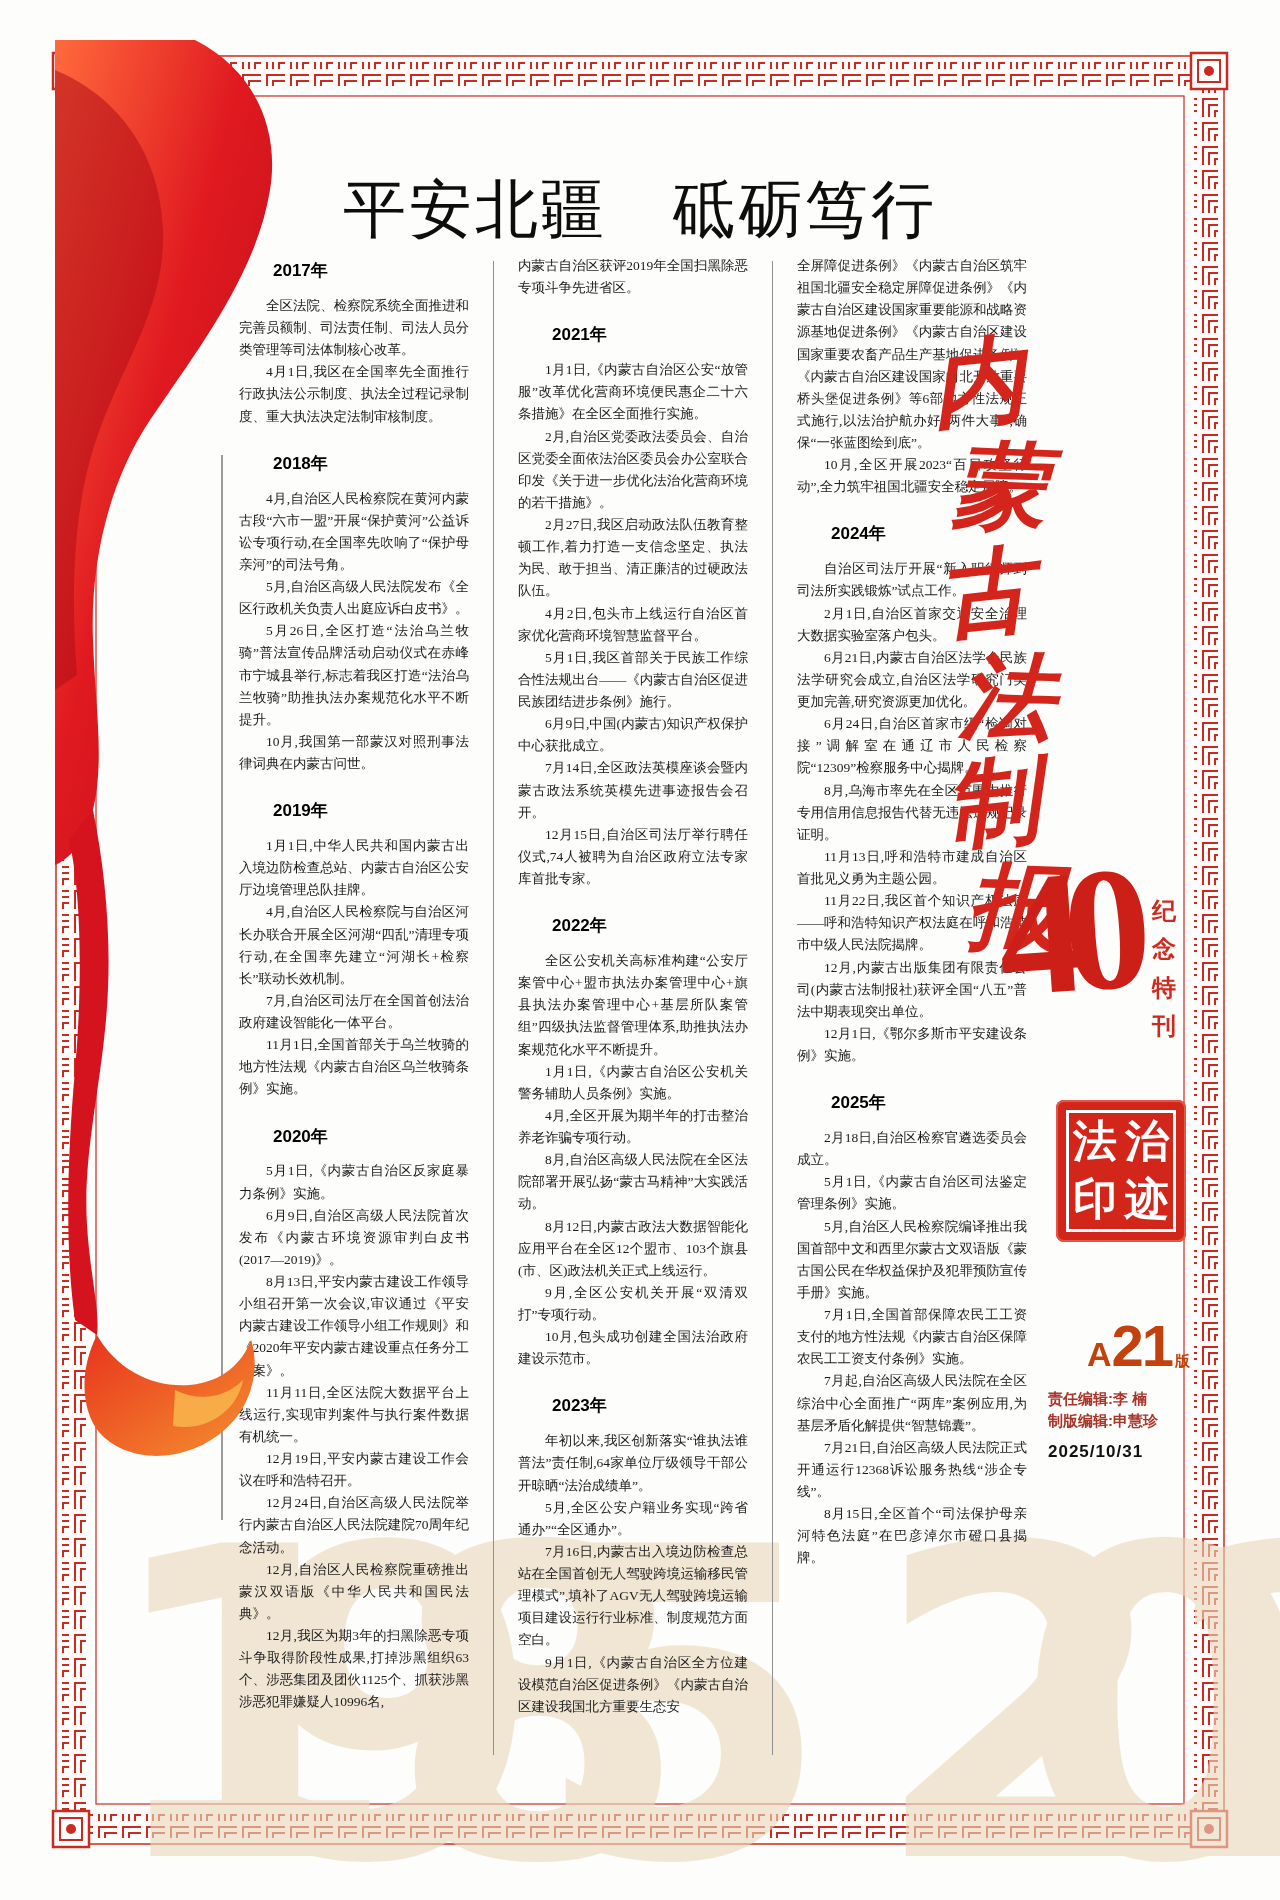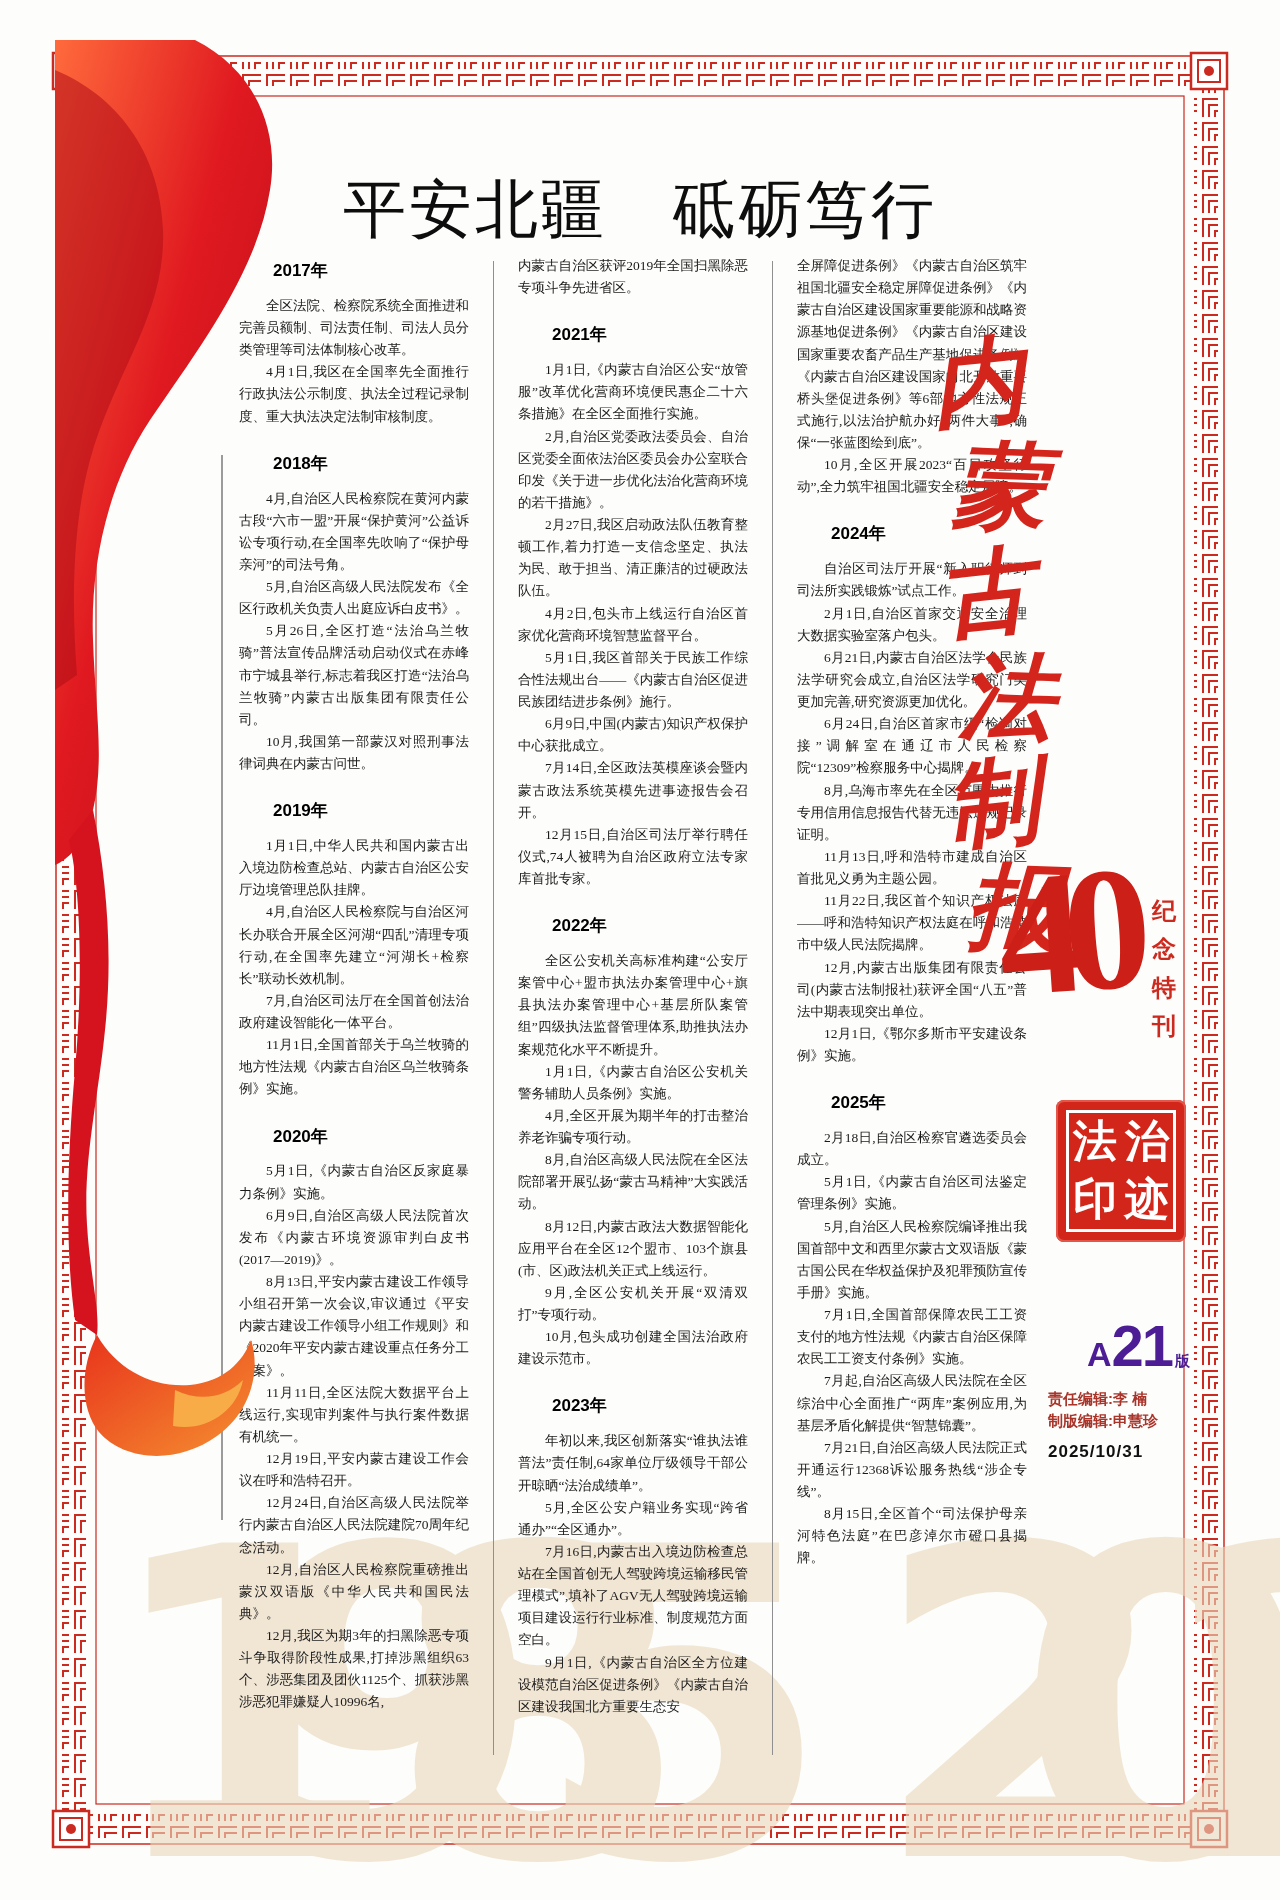--- a/index.html
+++ b/index.html
@@ -39,21 +39,21 @@
        font-family:"Liberation Serif","DejaVu Serif",serif;}
   .edition{position:absolute;left:1152px;top:892px;z-index:2;display:flex;flex-direction:column;
        align-items:center;color:#cc2a1f;font-weight:bold;font-size:24px;line-height:1.6;}
   .seal{position:absolute;left:1056px;top:1100px;width:130px;height:142px;z-index:2;
        background:#d2261b;border-radius:8px;display:flex;align-items:center;justify-content:center;
        box-shadow:0 0 0 2px #e3564a inset;}
   .seal-inner{width:104px;height:116px;border:3px solid #fff;display:grid;
        grid-template-columns:1fr 1fr;place-items:center;}
   .seal-inner span{color:#fff;font-size:44px;font-weight:bold;line-height:1;}
   .pageno{position:absolute;left:1060px;top:1312px;width:130px;z-index:2;text-align:right;
-       color:#4c1d95;font-family:"Liberation Sans","DejaVu Sans",sans-serif;}
+       color:#c2410c;font-family:"Liberation Sans","DejaVu Sans",sans-serif;}
   .pageno .pA{font-size:34px;font-weight:bold;}
   .pageno .pN{font-size:58px;font-weight:bold;letter-spacing:-2px;}
   .pageno .pB{font-size:15px;font-weight:bold;margin-left:3px;}
   .editors{position:absolute;left:1048px;top:1388px;z-index:2;width:145px;
        font-family:Liberation Sans, sans-serif;font-size:15px;line-height:1.45;
        font-weight:bold;color:#a8342a;}
   .editors .date{color:#111;font-size:17px;margin-top:8px;letter-spacing:1px;}
 </style>
 </head>
 <body>
@@ -107,21 +107,21 @@
 <div class="leftrule"></div>
 
 <div class="cols">
   <div class="col">
       <h3 class="year">2017年</h3>
       <p>全区法院、检察院系统全面推进和完善员额制、司法责任制、司法人员分类管理等司法体制核心改革。</p>
       <p>4月1日,我区在全国率先全面推行行政执法公示制度、执法全过程记录制度、重大执法决定法制审核制度。</p>
       <h3 class="year">2018年</h3>
       <p>4月,自治区人民检察院在黄河内蒙古段“六市一盟”开展“保护黄河”公益诉讼专项行动,在全国率先吹响了“保护母亲河”的司法号角。</p>
       <p>5月,自治区高级人民法院发布《全区行政机关负责人出庭应诉白皮书》。</p>
-      <p>5月26日,全区打造“法治乌兰牧骑”普法宣传品牌活动启动仪式在赤峰市宁城县举行,标志着我区打造“法治乌兰牧骑”内蒙古出版集团有限责任公司。</p>
+      <p>5月26日,全区打造“法治乌兰牧骑”普法宣传品牌活动启动仪式在赤峰市宁城县举行,标志着我区打造“法治乌兰牧骑”助推执法办案规范化水平不断提升。</p>
       <p>10月,我国第一部蒙汉对照刑事法律词典在内蒙古问世。</p>
       <h3 class="year">2019年</h3>
       <p>1月1日,中华人民共和国内蒙古出入境边防检查总站、内蒙古自治区公安厅边境管理总队挂牌。</p>
       <p>4月,自治区人民检察院与自治区河长办联合开展全区河湖“四乱”清理专项行动,在全国率先建立“河湖长+检察长”联动长效机制。</p>
       <p>7月,自治区司法厅在全国首创法治政府建设智能化一体平台。</p>
       <p>11月1日,全国首部关于乌兰牧骑的地方性法规《内蒙古自治区乌兰牧骑条例》实施。</p>
       <h3 class="year">2020年</h3>
       <p>5月1日,《内蒙古自治区反家庭暴力条例》实施。</p>
       <p>6月9日,自治区高级人民法院首次发布《内蒙古环境资源审判白皮书(2017—2019)》。</p>
       <p>8月13日,平安内蒙古建设工作领导小组召开第一次会议,审议通过《平安内蒙古建设工作领导小组工作规则》和《2020年平安内蒙古建设重点任务分工方案》。</p>

